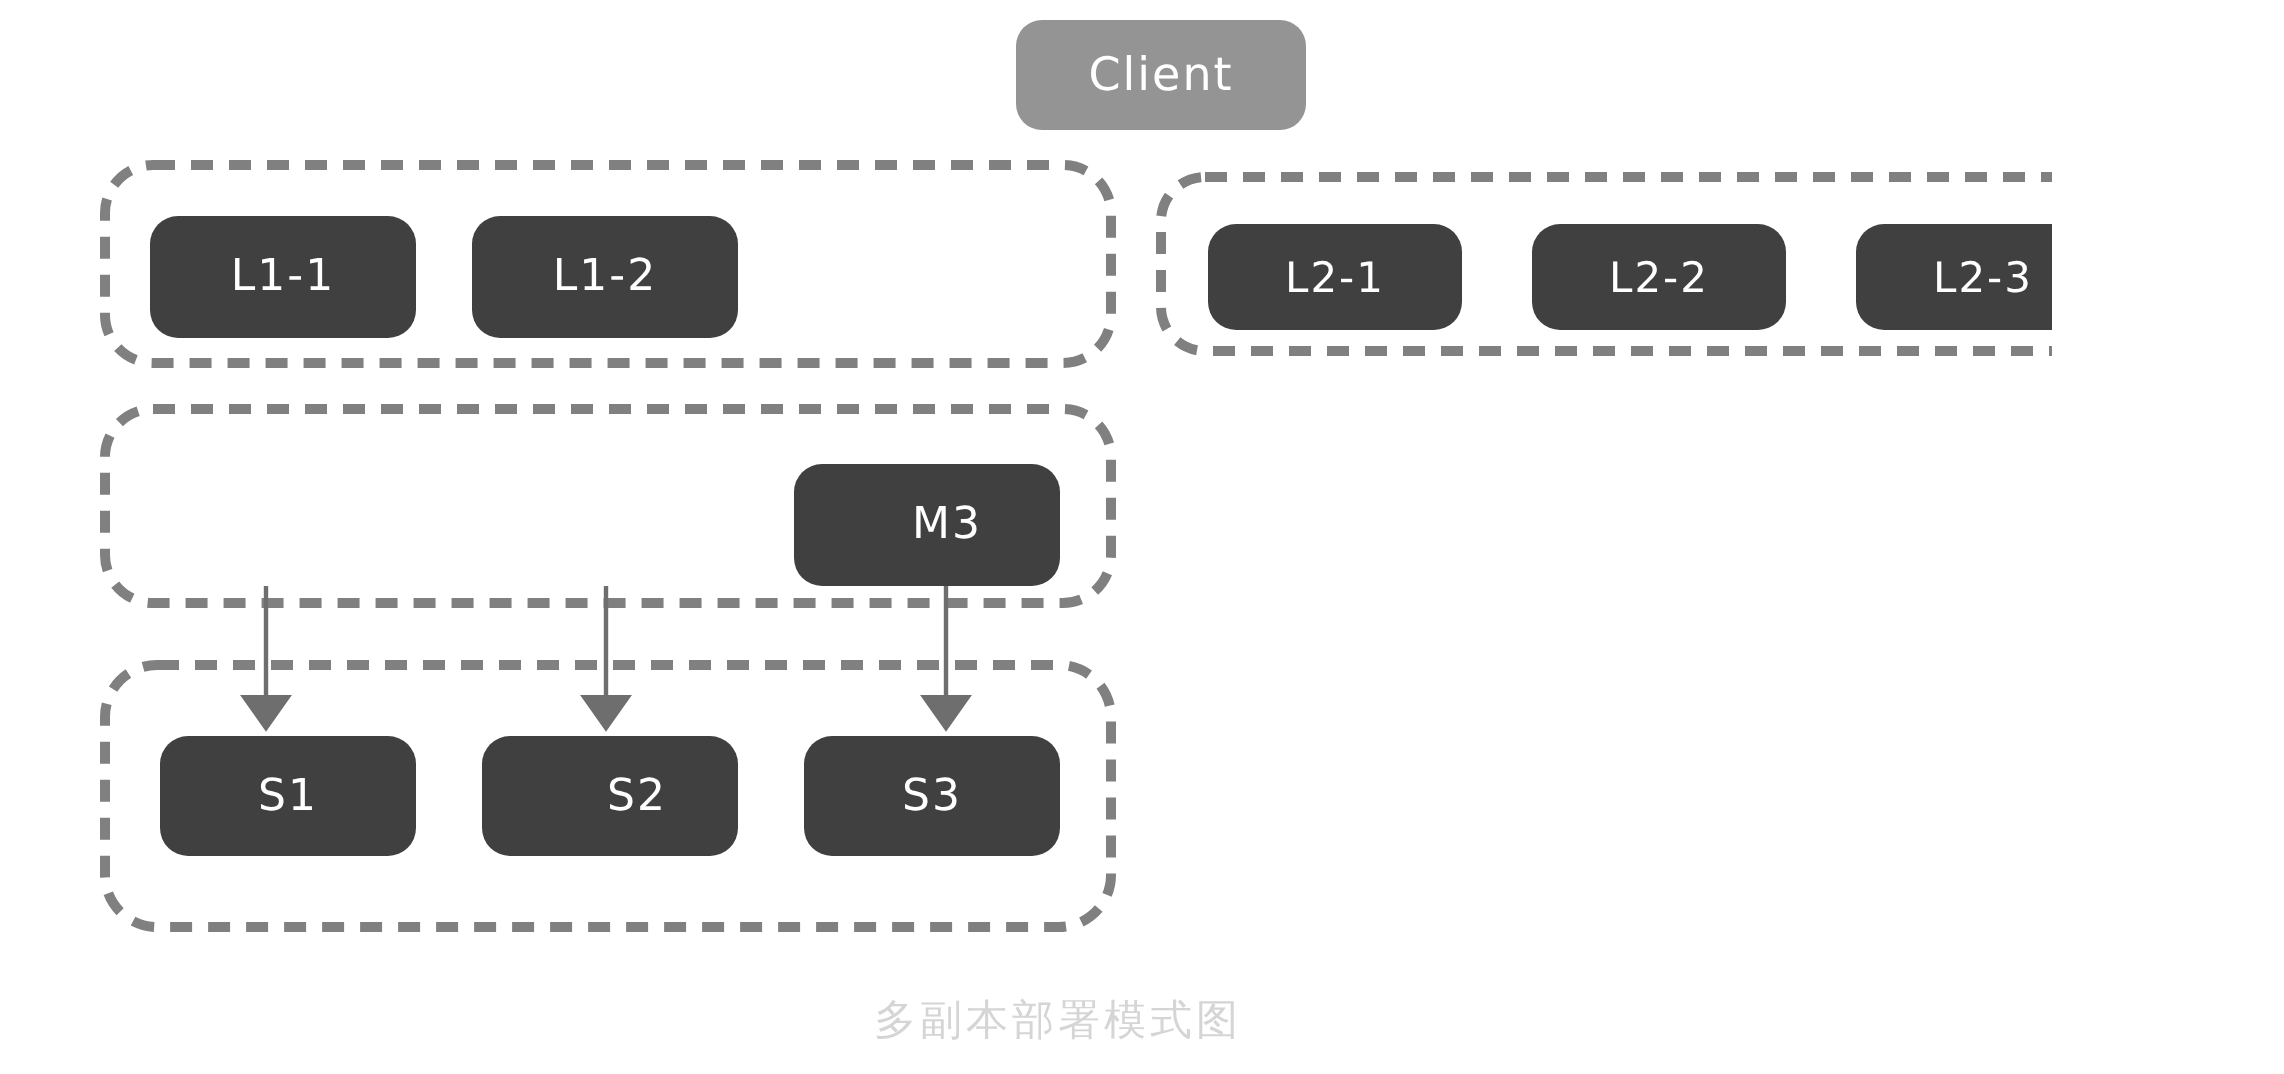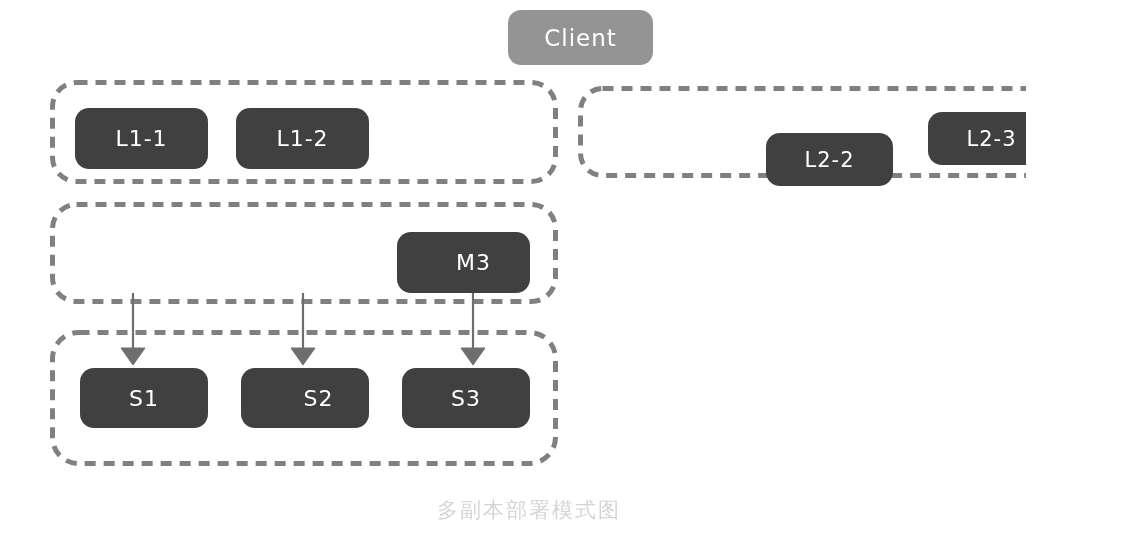--- a/index.html
+++ b/index.html
@@ -90,21 +90,24 @@
   </div>
   <div class="node node-salmon" style="left:236px; top:108px; width:133px; height:61px;">
     <span>L1-2</span>
   </div>
 
   <div class="group" style="left:578px; top:86px; width:504px; height:92px;">
     <svg class="group-svg" width="504" height="92" viewBox="0 0 504 92">
       <rect x="2.5" y="2.5" width="499" height="87" rx="22" ry="22" fill="none" stroke="#808080" stroke-width="5" stroke-dasharray="11 8" stroke-linecap="butt"></rect>
     </svg>
   </div>
-  <div class="node node-salmon" style="left:766px; top:112px; width:127px; height:53px; font-size:21px;margin-top:21px;">
+  <div class="node node-salmon" style="left:604px; top:112px; width:127px; height:53px; font-size:21px;">
+    <span>L2-1</span>
+  </div>
+  <div class="node node-salmon" style="left:766px; top:112px; width:127px; height:53px; font-size:21px;">
     <span>L2-2</span>
   </div>
   <div class="node node-salmon" style="left:928px; top:112px; width:127px; height:53px; font-size:21px;">
     <span>L2-3</span>
   </div>
 
   <div class="group" style="left:50px; top:202px; width:508px; height:102px;">
     <svg class="group-svg" width="508" height="102" viewBox="0 0 508 102">
       <rect x="2.5" y="2.5" width="503" height="97" rx="24" ry="24" fill="none" stroke="#808080" stroke-width="5" stroke-dasharray="11 8" stroke-linecap="butt"></rect>
     </svg>

